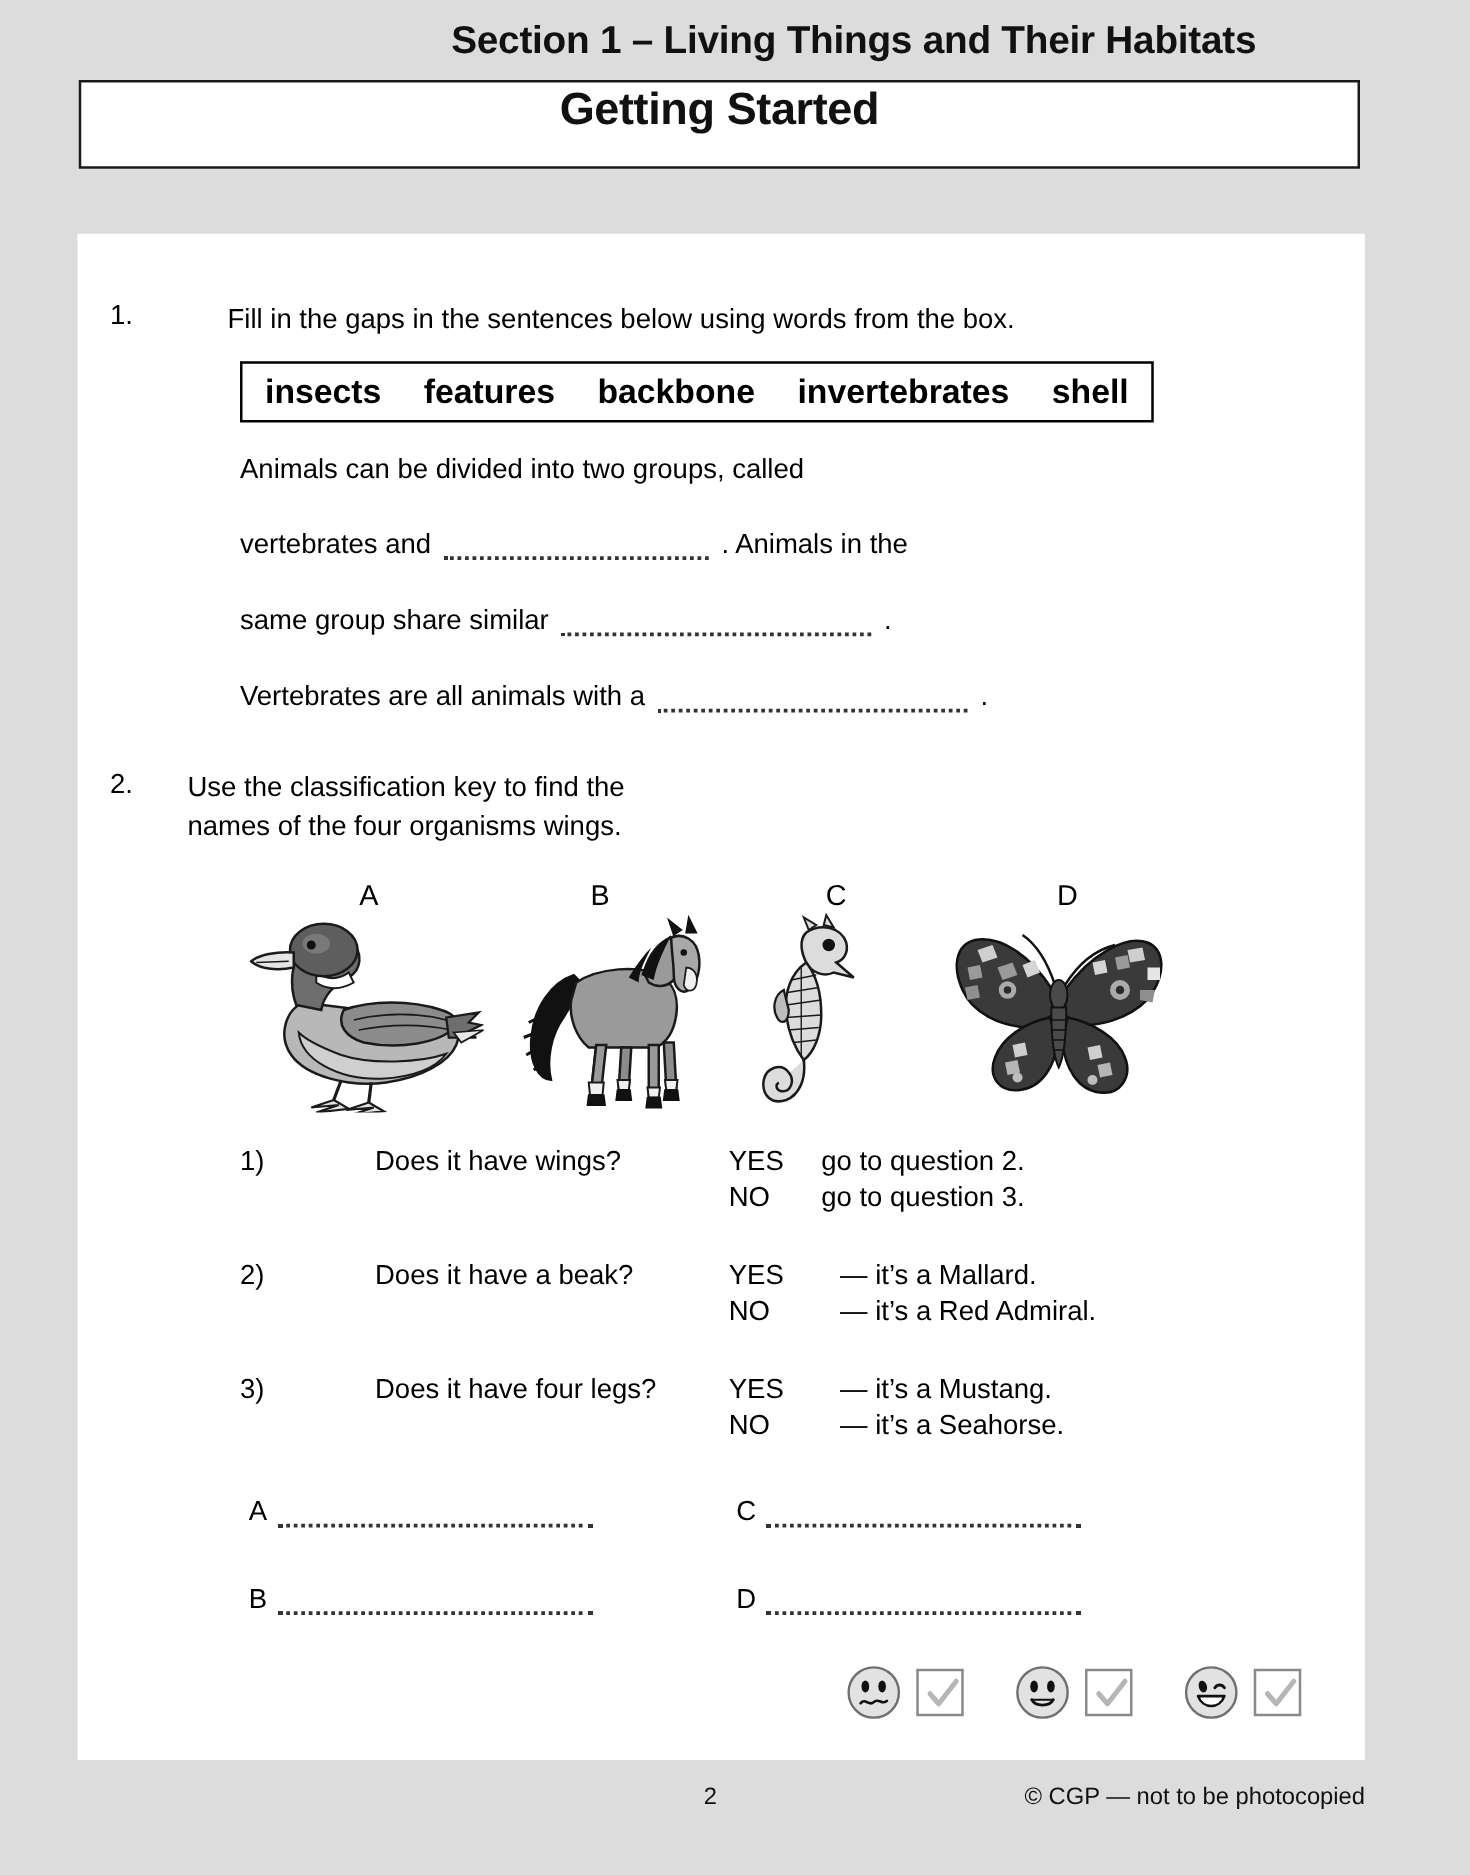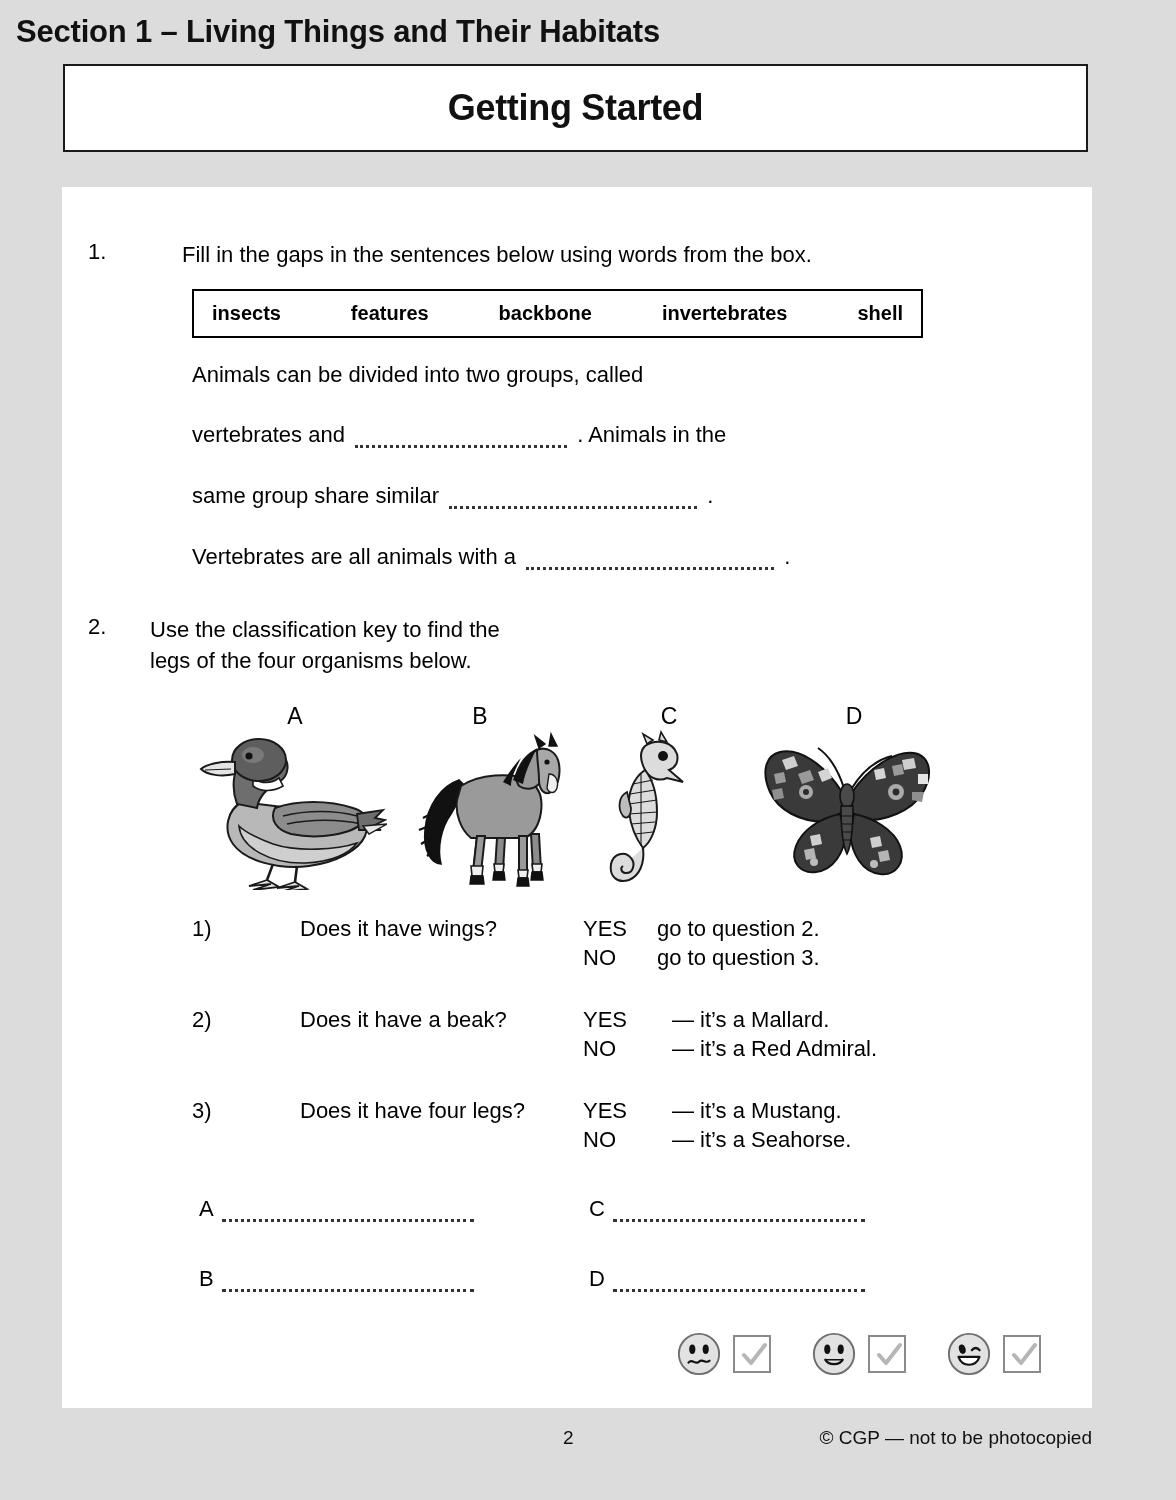--- a/index.html
+++ b/index.html
@@ -15,39 +15,38 @@
     position: relative;
     overflow: hidden;
   }
 
   
   .section-heading {
     position: absolute;
     top: 14px;
     left: 0;
     width: 1005px;
-    text-align: left;
+    text-align: right;
     font-size: 31px;
     font-weight: bold;
     letter-spacing: -0.2px;
     color: #111;
-    padding-left: 16px;
   }
 
   .title-box {
     position: absolute;
     left: 63px;
     top: 64px;
     width: 1025px;
-    height: 88px;
+    height: 71px;
     background: #ffffff;
     border: 2px solid #1a1a1a;
     box-sizing: border-box;
     display: flex;
-    align-items: center;
+    align-items: flex-start;
     justify-content: center;
   }
   .title-box .title-text {
     font-size: 36px;
     font-weight: bold;
     color: #111;
     letter-spacing: -0.3px;
   }
 
   
@@ -97,21 +96,21 @@
     height: 49px;
     border: 2px solid #000;
     background: #fff;
     box-sizing: border-box;
     display: flex;
     align-items: center;
     justify-content: space-between;
     padding: 0 18px;
   }
   .word-box .word {
-    font-size: 20px;
+    font-size: 27px;
     font-weight: bold;
     color: #000;
   }
 
   
   .org-labels {
     position: absolute;
     top: 703px;
     left: 62px;
     width: 1030px;
@@ -238,21 +237,21 @@
 </div>
 
 <div class="body-line" style="left:192px; top:544px;">
   <span>Vertebrates are all animals with a</span>
   <span class="blank" style="width:248px;"></span>
   <span>.</span>
 </div>
 
 <div class="qnum" style="left:88px; top:614px;">2.</div>
 <div class="qtext" style="left:150px; top:614px;">Use the classification key to find the</div>
-<div class="qtext" style="left:150px; top:645px;">legs of the four organisms below.</div>
+<div class="qtext" style="left:150px; top:645px;">names of the four organisms wings.</div>
 
 <div class="org-labels">
   <span class="org-label" style="left:213px;">A</span>
   <span class="org-label" style="left:398px;">B</span>
   <span class="org-label" style="left:587px;">C</span>
   <span class="org-label" style="left:772px;">D</span>
 </div>
 
 <div class="org-figures">
 

